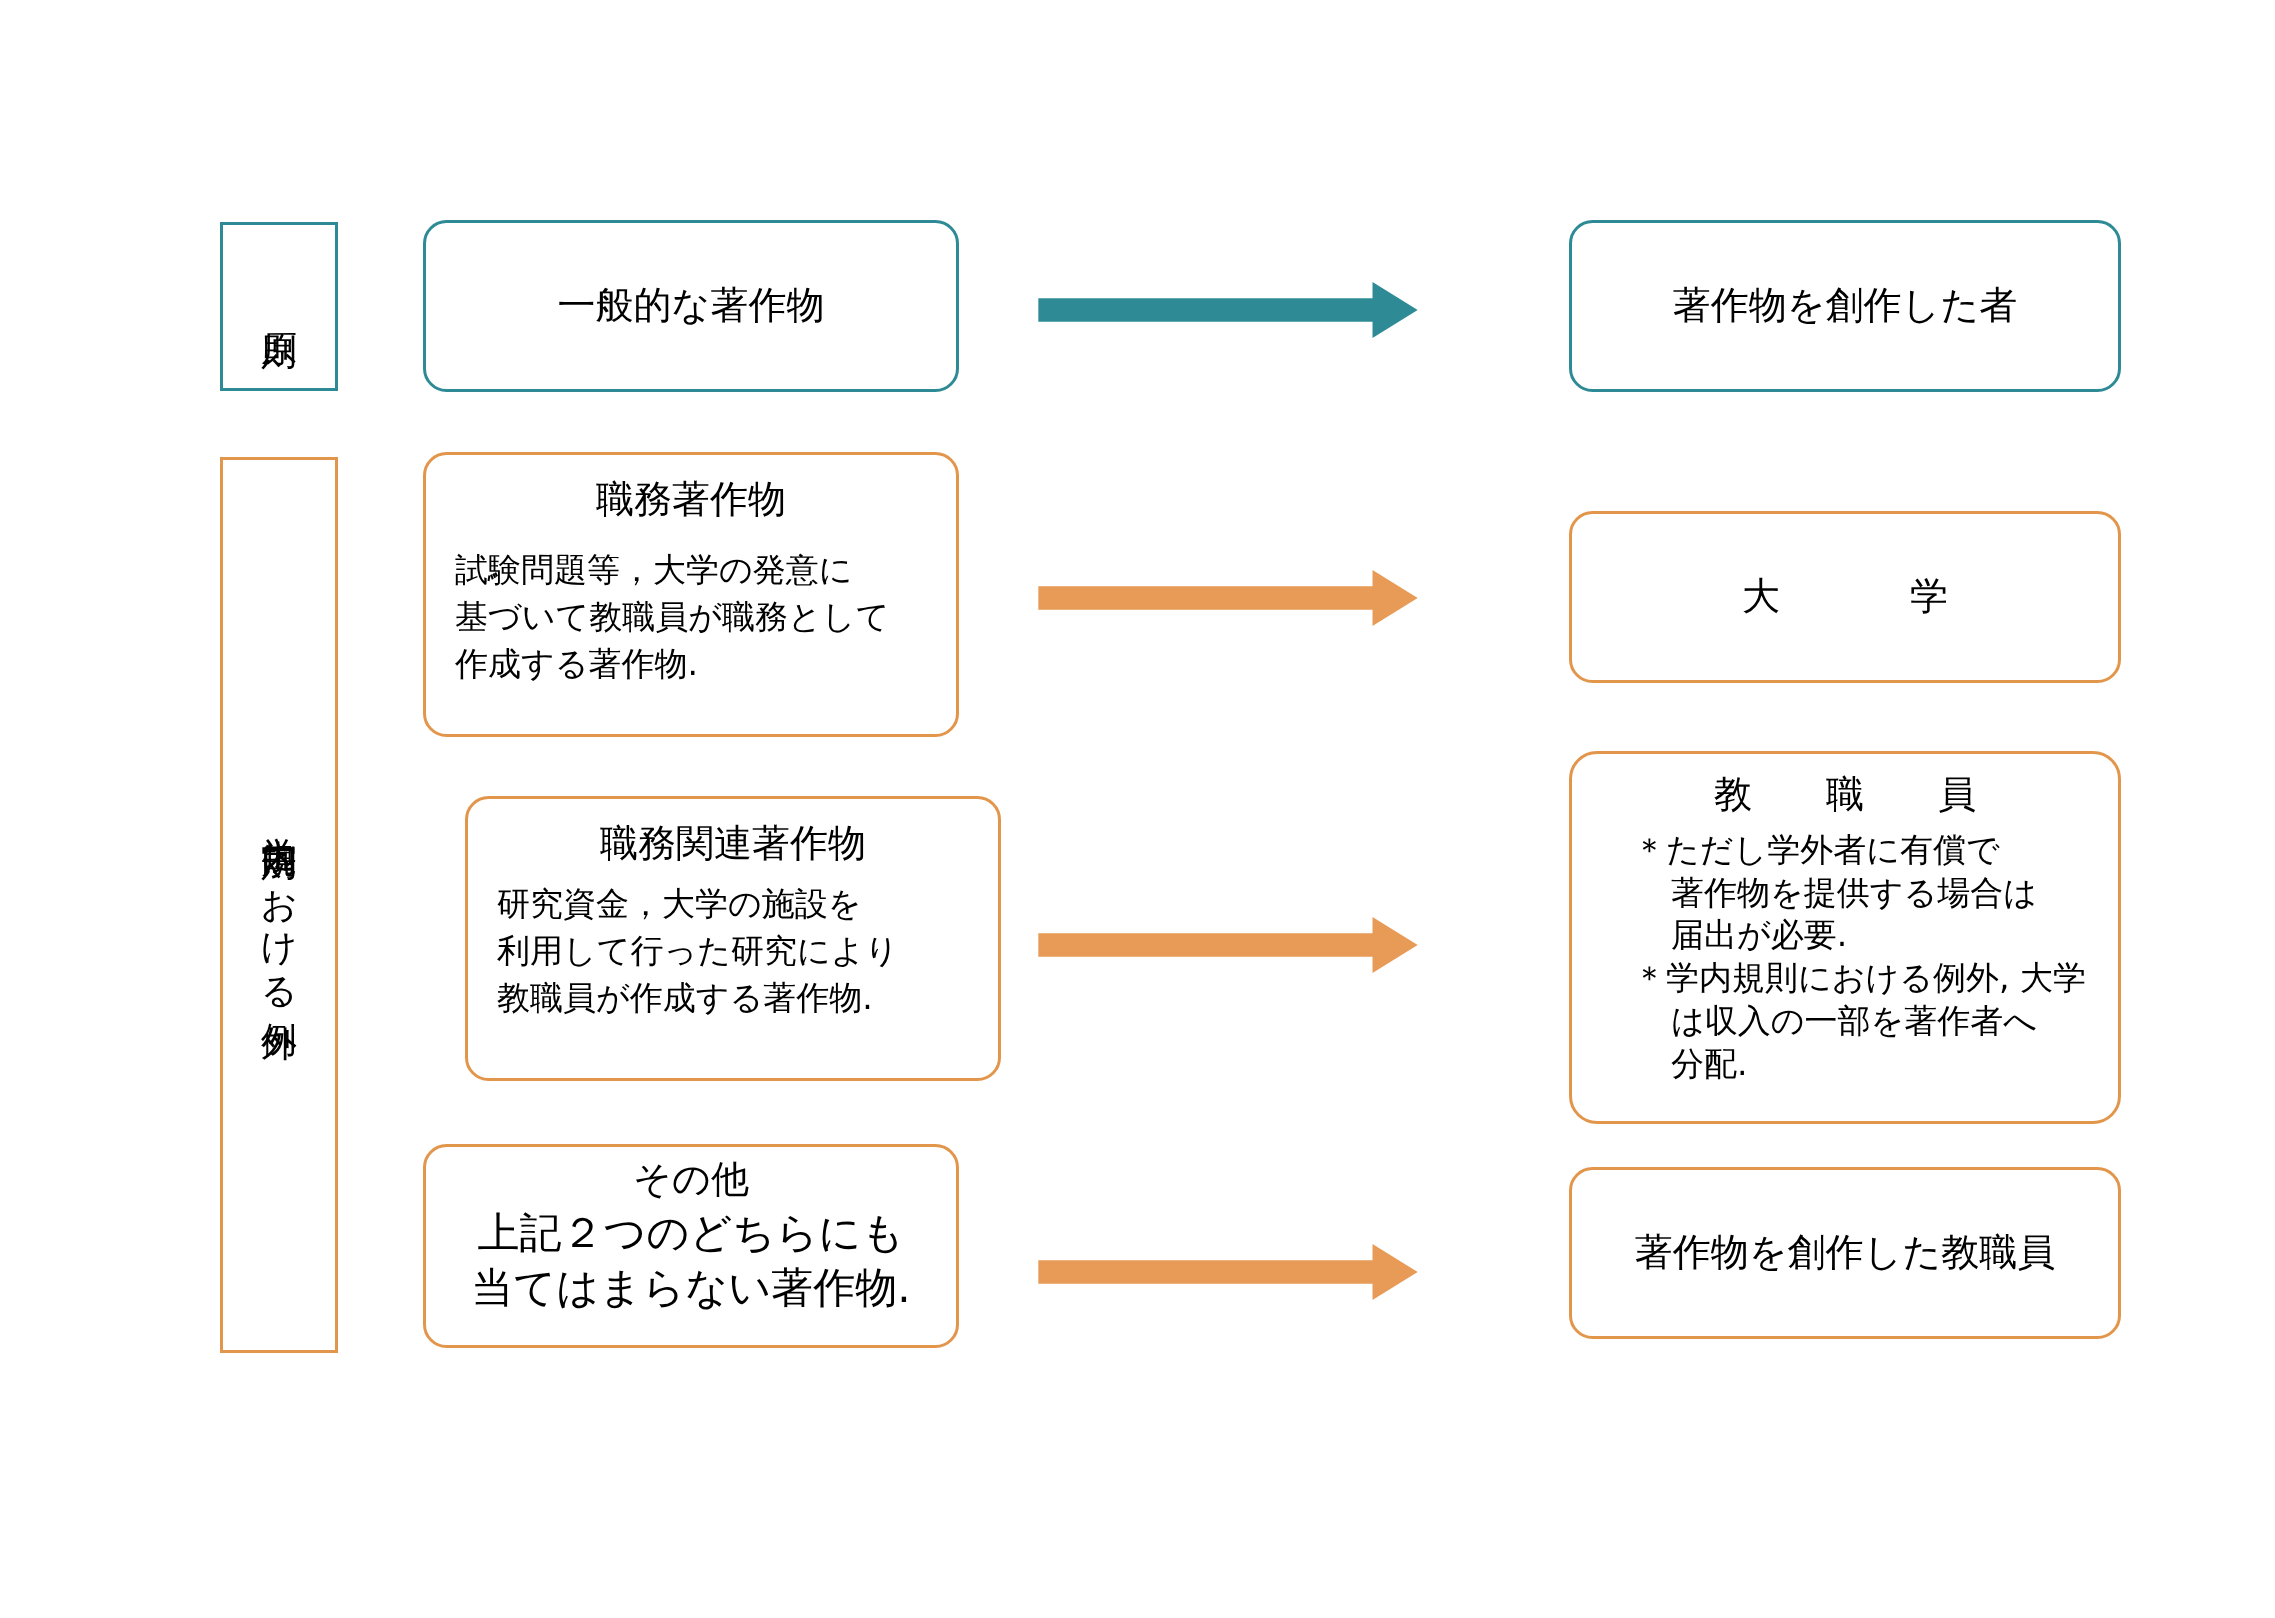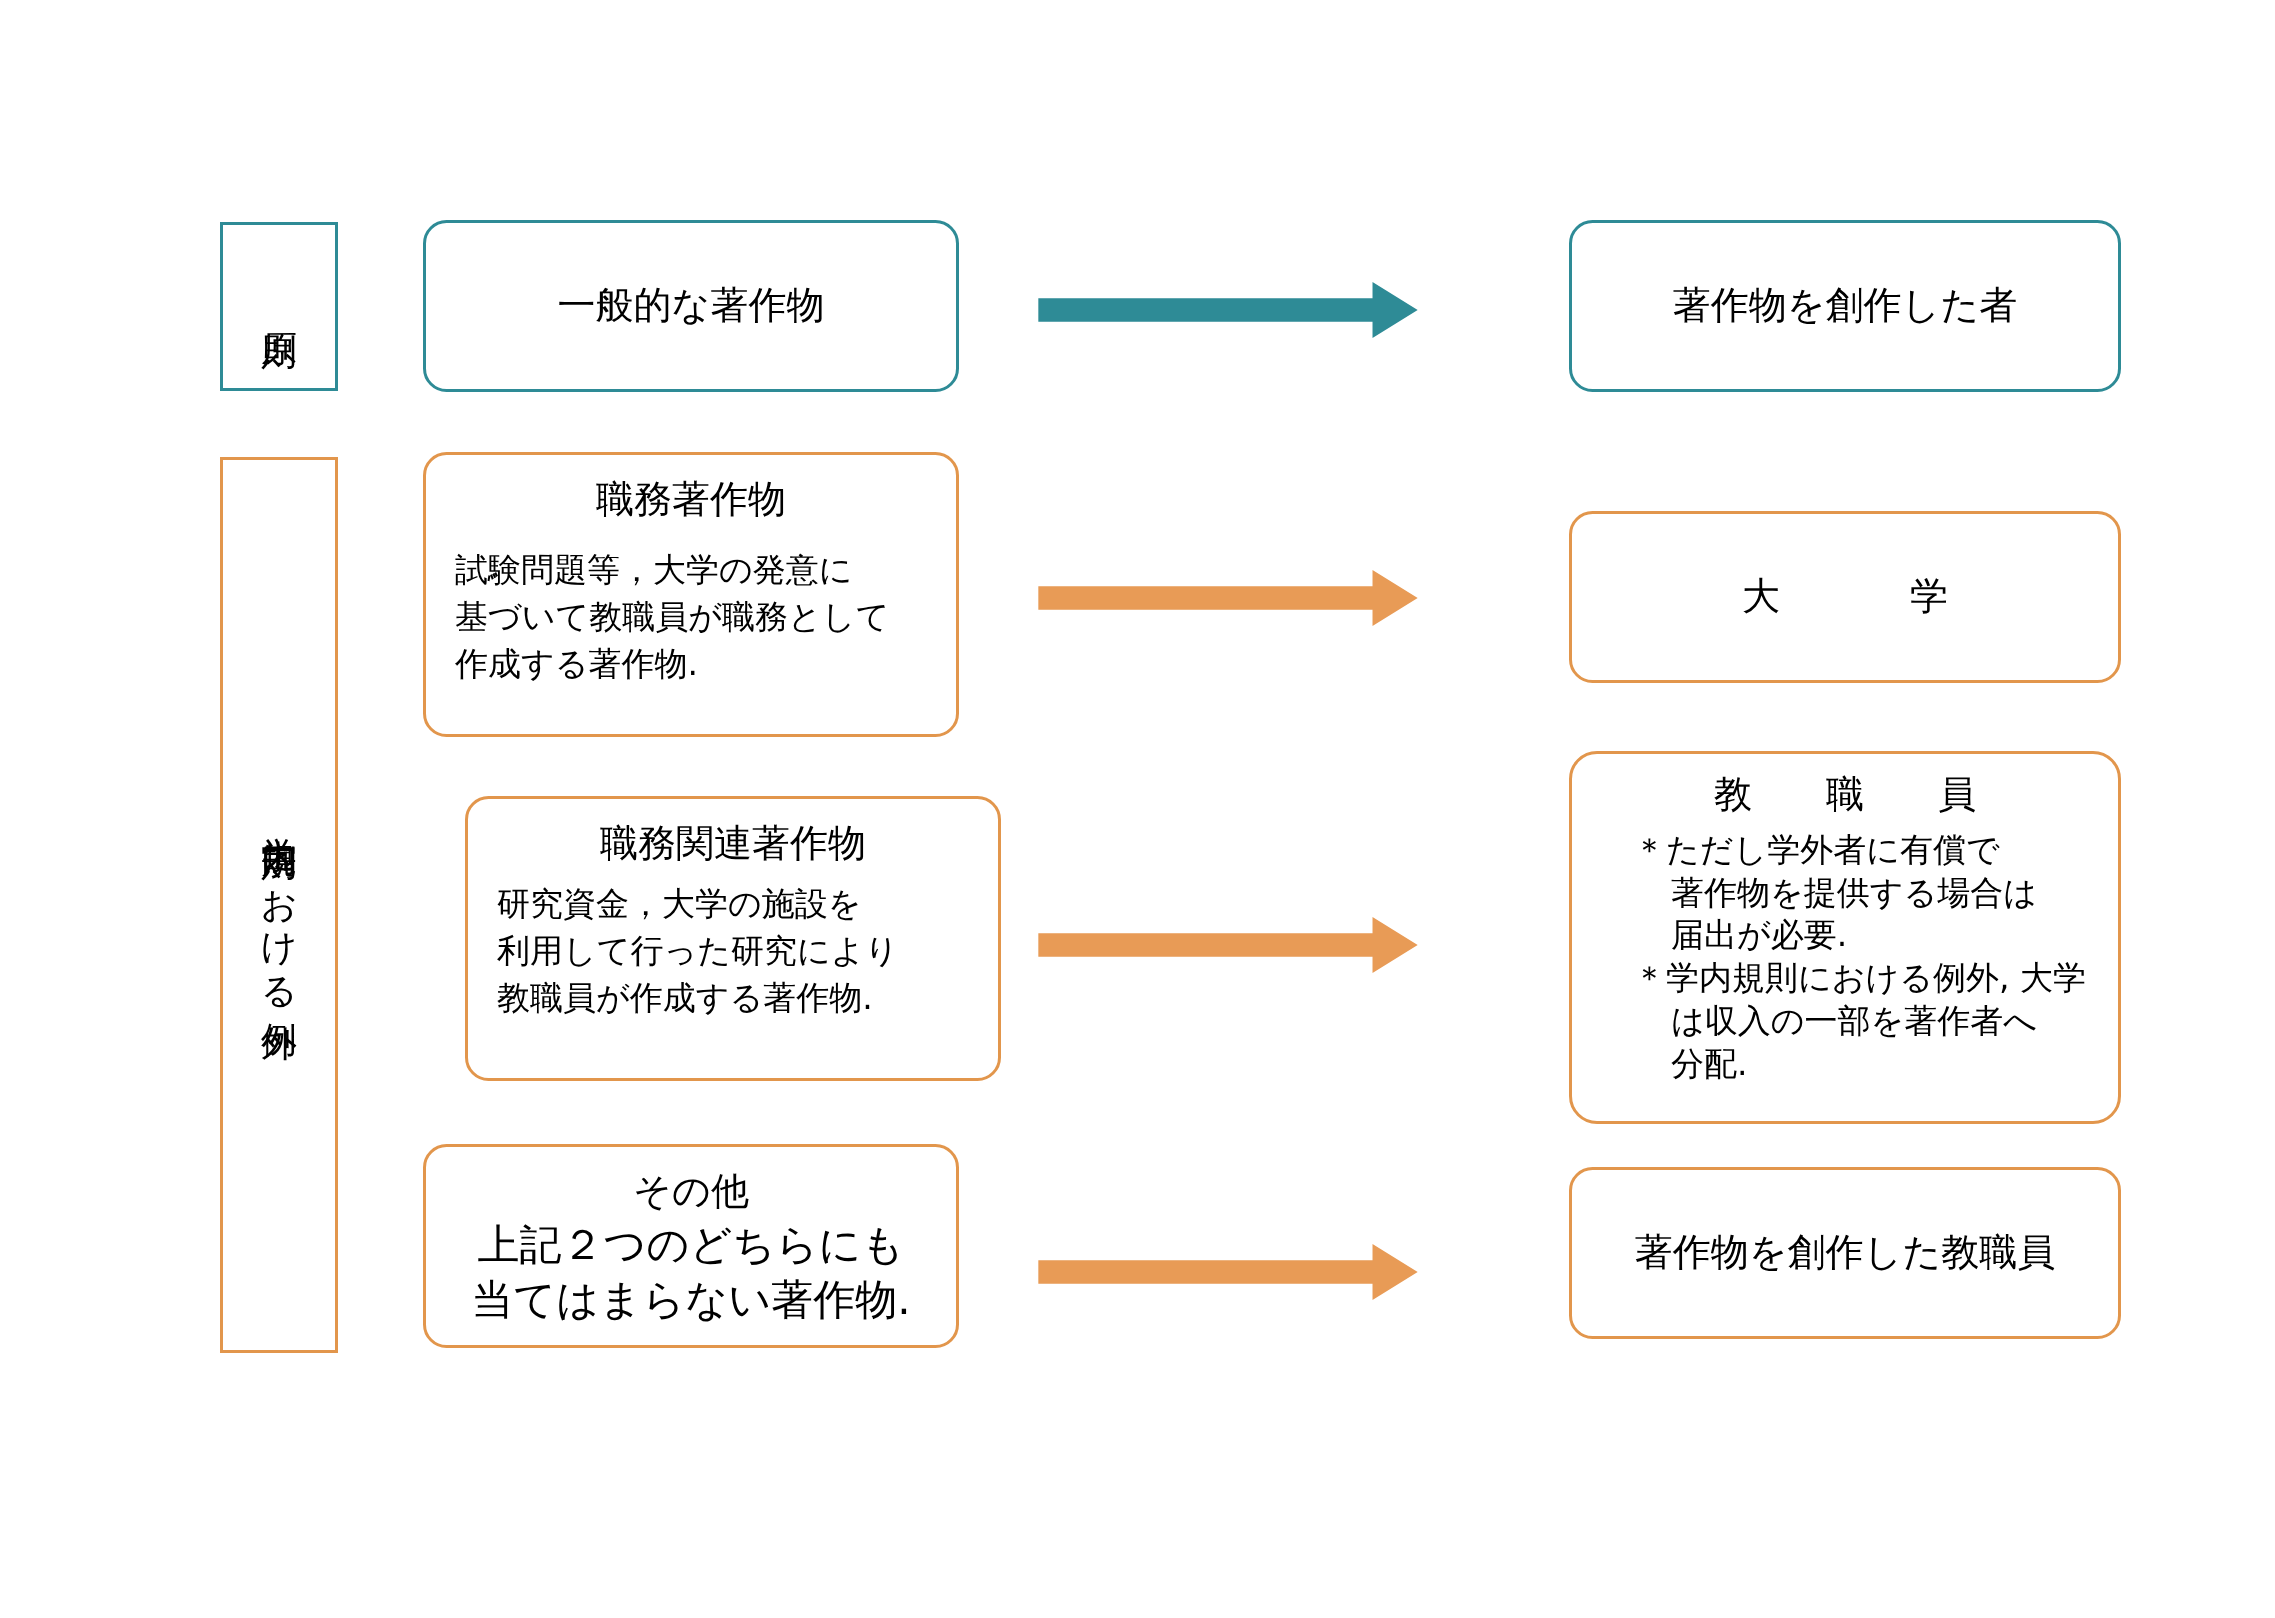--- a/index.html
+++ b/index.html
@@ -154,21 +154,21 @@
     <span class="note-block" style="align-self:flex-start; padding-left:61px;">
       <span class="note-line">＊ただし学外者に有償で
 著作物を提供する場合は
 届出が必要.</span>
       <span class="note-line">＊学内規則における例外, 大学
 は収入の一部を著作者へ
 分配.</span>
     </span>
   </div>
 
-  <div class="box rounded orange" style="left:423px; top:1144px; width:536px; height:204px; justify-content:flex-start; padding-top:20px;">
+  <div class="box rounded orange" style="left:423px; top:1144px; width:536px; height:204px; justify-content:flex-start; padding-top:8px;">
     <span class="title-line">その他</span>
     <span class="body-center">上記２つのどちらにも
 当てはまらない著作物.</span>
   </div>
 
   <svg class="arrow" style="left:1038px; top:1244px;" width="380" height="56" viewBox="0 0 420 62">
     <polygon points="0,18 370,18 370,0 420,31 370,62 370,44 0,44" fill="#E89B56"></polygon>
   </svg>
 
   <div class="box rounded orange" style="left:1569px; top:1167px; width:552px; height:172px;">

